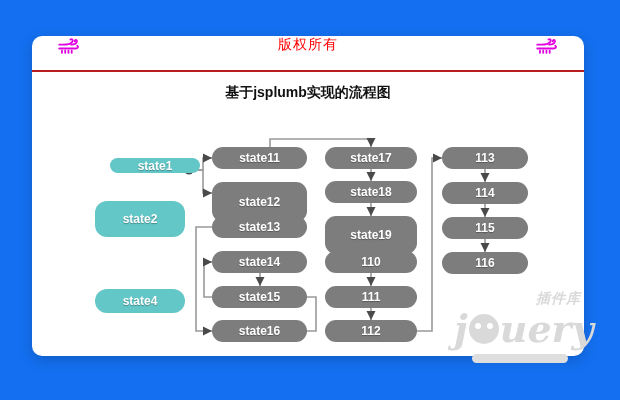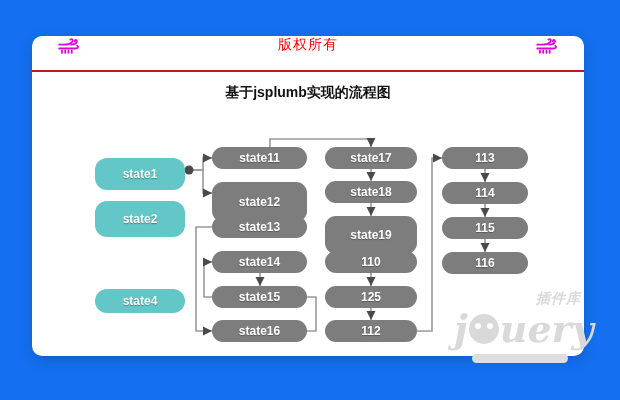--- a/index.html
+++ b/index.html
@@ -118,34 +118,34 @@
         <polygon points="410,122 401,117.5 401,126.5" fill="#4a4a4a"></polygon>
         <polyline points="453,133 453,146" fill="none" stroke="#999999" stroke-width="1.6"></polyline>
         <polygon points="453,146 457.5,137 448.5,137" fill="#4a4a4a"></polygon>
         <polyline points="453,168 453,181" fill="none" stroke="#999999" stroke-width="1.6"></polyline>
         <polygon points="453,181 457.5,172 448.5,172" fill="#4a4a4a"></polygon>
         <polyline points="453,203 453,216" fill="none" stroke="#999999" stroke-width="1.6"></polyline>
         <polygon points="453,216 457.5,207 448.5,207" fill="#4a4a4a"></polygon>
         <circle cx="157" cy="134" r="4.5" fill="#4a4a4a"></circle>
       </svg>
 
-  <div class="node source" style="left: 63px; top: 122px; width: 90px; height: 32px;">state1</div>
+  <div class="node source" style="left: 78px; top: 122px; width: 90px; height: 15px;">state1</div>
       <div class="node source" style="left: 63px; top: 165px; width: 90px; height: 36px;">state2</div>
       <div class="node source" style="left: 63px; top: 253px; width: 90px; height: 24px;">state4</div>
       <div class="node step" style="left: 180px; top: 111px; width: 95px; height: 22px;">state11</div>
       <div class="node step" style="left: 180px; top: 146px; width: 95px; height: 40px;">state12</div>
       <div class="node step" style="left: 180px; top: 180px; width: 95px; height: 22px;">state13</div>
       <div class="node step" style="left: 180px; top: 215px; width: 95px; height: 22px;">state14</div>
       <div class="node step" style="left: 180px; top: 250px; width: 95px; height: 22px;">state15</div>
       <div class="node step" style="left: 180px; top: 284px; width: 95px; height: 22px;">state16</div>
       <div class="node step" style="left: 293px; top: 111px; width: 92px; height: 22px;">state17</div>
       <div class="node step" style="left: 293px; top: 145px; width: 92px; height: 22px;">state18</div>
       <div class="node step" style="left: 293px; top: 180px; width: 92px; height: 38px;">state19</div>
       <div class="node step" style="left: 293px; top: 215px; width: 92px; height: 22px;">110</div>
-      <div class="node step" style="left: 293px; top: 250px; width: 92px; height: 22px;">125</div>
+      <div class="node step" style="left: 293px; top: 250px; width: 92px; height: 22px;">111</div>
       <div class="node step" style="left: 293px; top: 284px; width: 92px; height: 22px;">112</div>
       <div class="node step" style="left: 410px; top: 111px; width: 86px; height: 22px;">113</div>
       <div class="node step" style="left: 410px; top: 146px; width: 86px; height: 22px;">114</div>
       <div class="node step" style="left: 410px; top: 181px; width: 86px; height: 22px;">115</div>
       <div class="node step" style="left: 410px; top: 216px; width: 86px; height: 22px;">116</div>
     </div>
 
   <div class="watermark">
     <span class="wm-tag">插件库</span>
     <span class="wm-brand">

